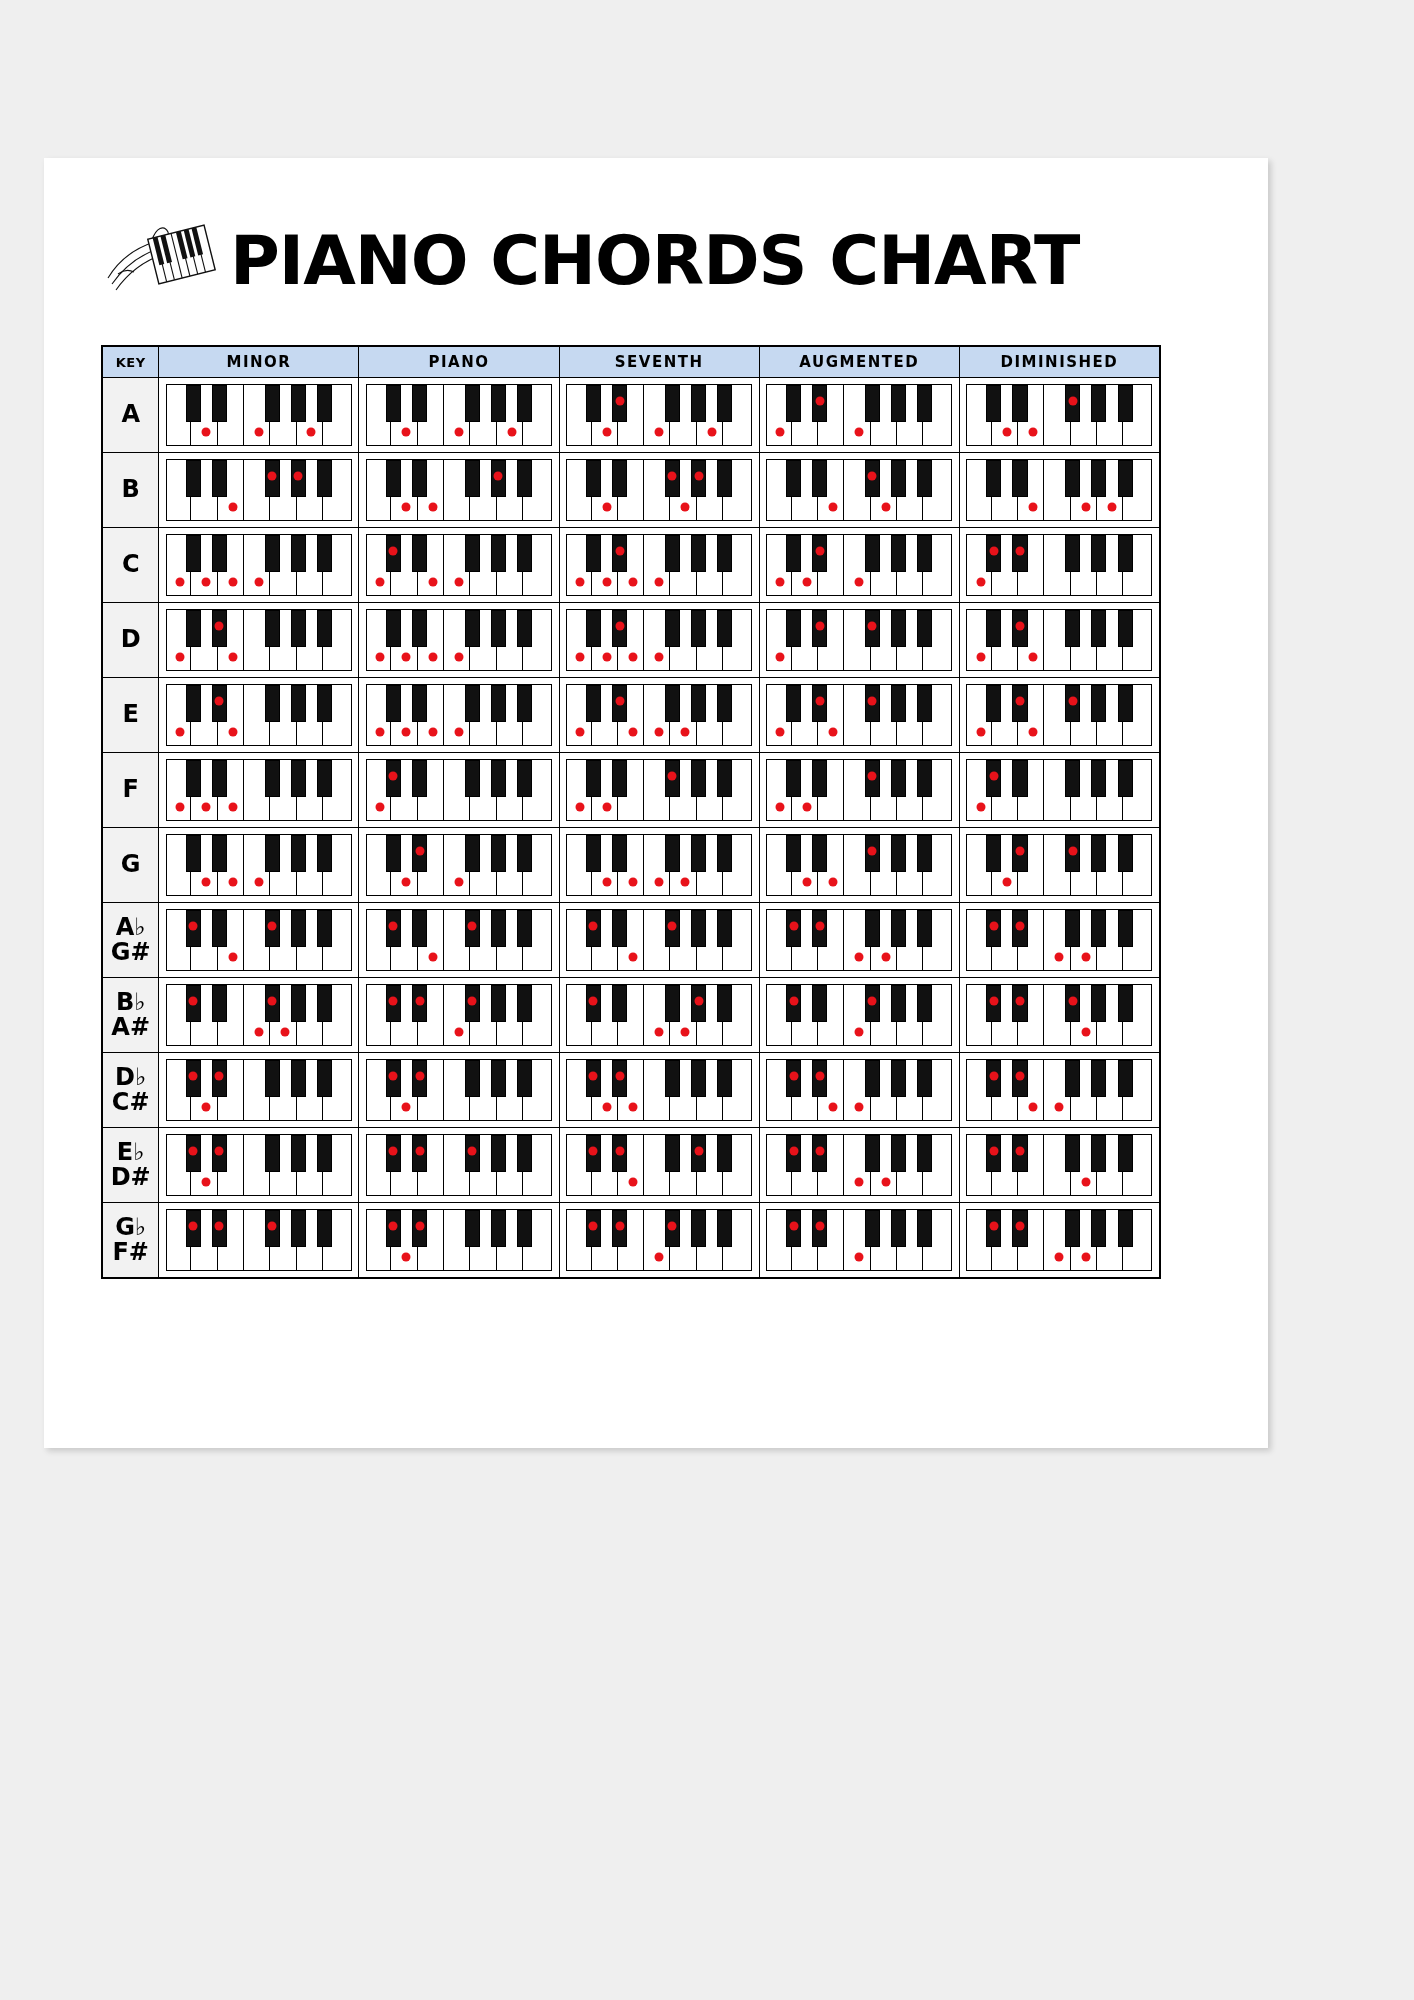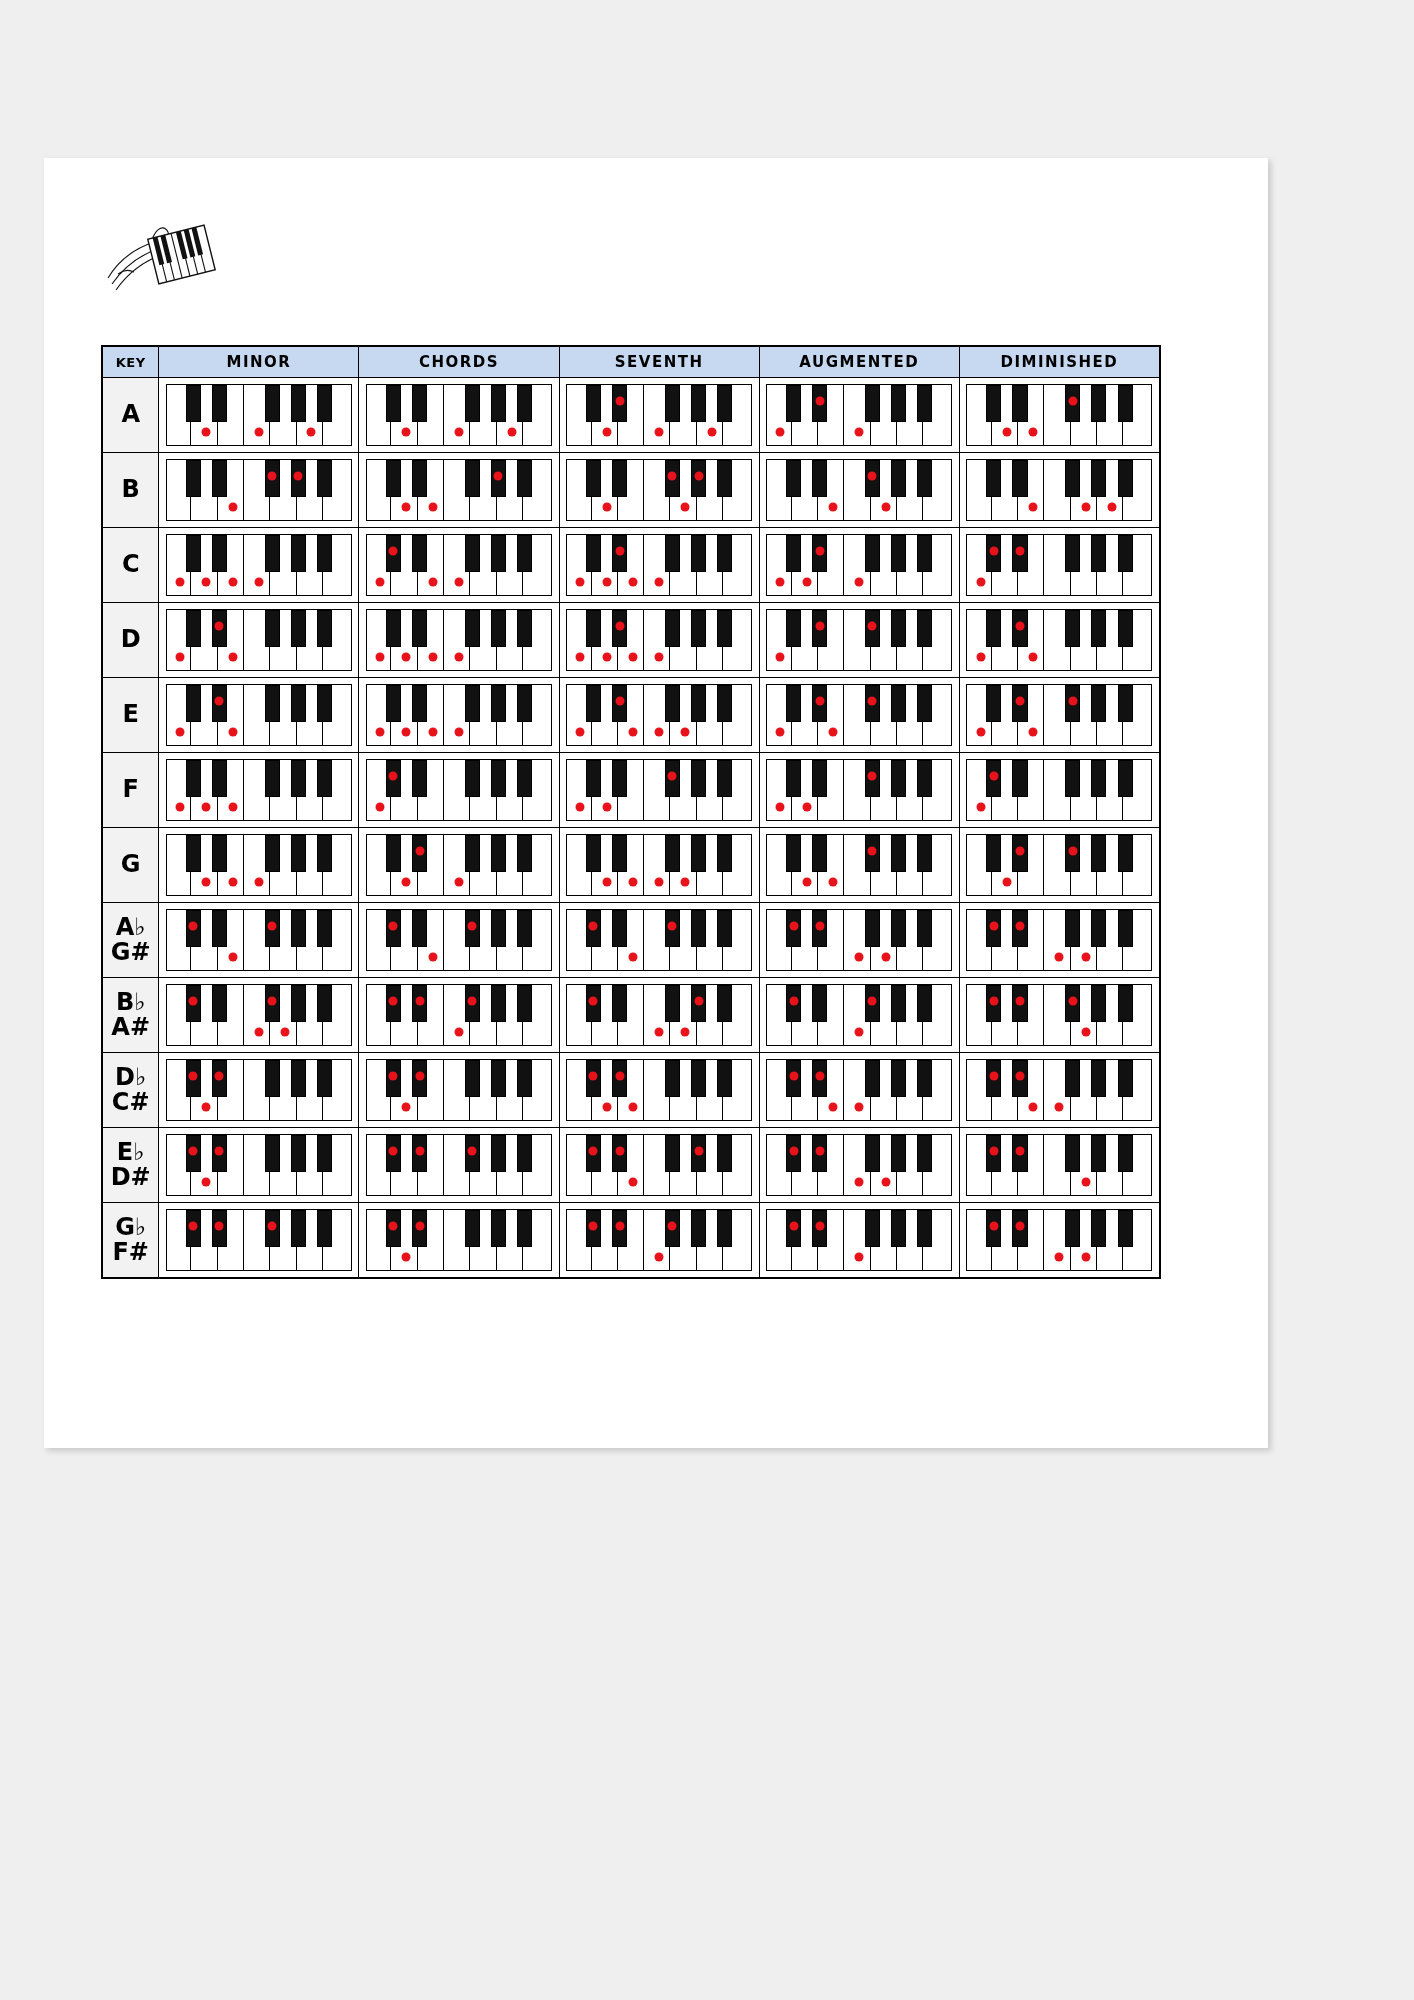--- a/index.html
+++ b/index.html
@@ -180,28 +180,29 @@
             <g fill="#111">
               <rect x="57" y="16" width="5" height="28"></rect>
               <rect x="65" y="16" width="5" height="28"></rect>
               <rect x="81" y="16" width="5" height="28"></rect>
               <rect x="89" y="16" width="5" height="28"></rect>
               <rect x="97" y="16" width="5" height="28"></rect>
             </g>
           </g>
         </svg>
       </div>
+      <div class="title-text">PIANO CHORDS CHART</div>
     </div>
 
     <table class="chart">
       <thead>
         <tr>
           <th class="key-head">KEY</th>
           <th class="col-head">MINOR</th>
-          <th class="col-head">CHORDS</th>
+          <th class="col-head">PIANO</th>
           <th class="col-head">SEVENTH</th>
           <th class="col-head">AUGMENTED</th>
           <th class="col-head">DIMINISHED</th>
         </tr>
       </thead>
       <tbody id="chart-body">
           <tr>
             <td class="key-cell"><span>A</span></td>
             <td class="kb-cell">
               <div class="kb" title="A major">

